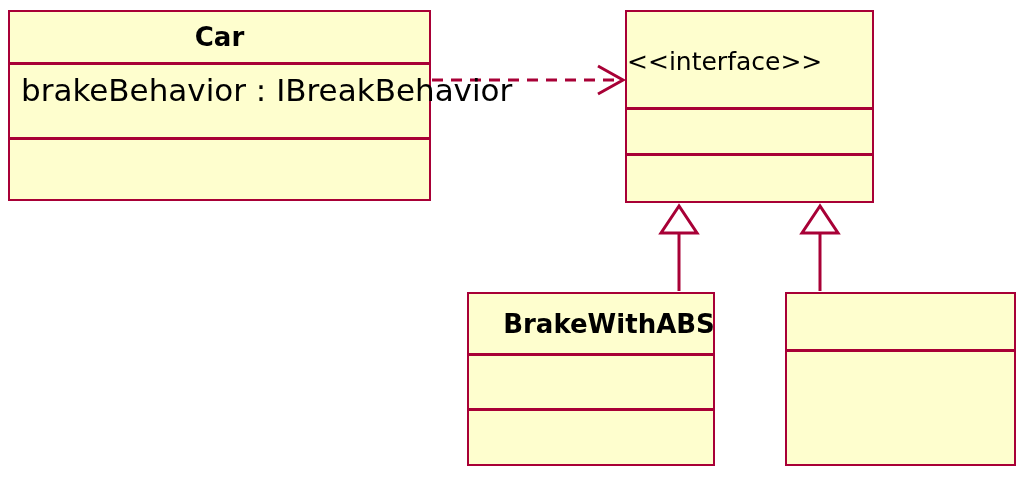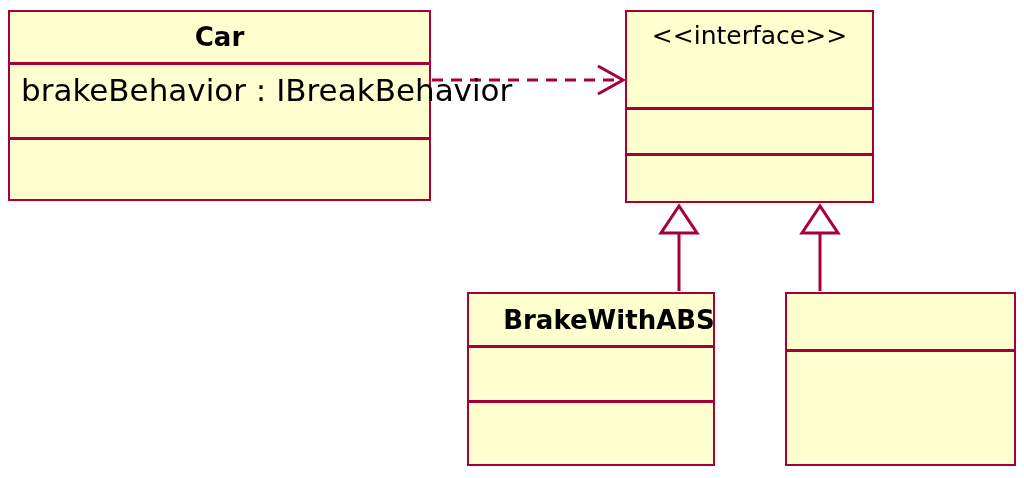--- a/index.html
+++ b/index.html
@@ -62,21 +62,21 @@
   }
   .stereotype-line {
     font-size: 25px;
     font-weight: normal;
     text-align: center;
     white-space: nowrap;
     line-height: 38px;
   }
   .header-compartment {
     display: flex;
-    flex-direction: column;
+    flex-direction: row;
     align-items: center;
     justify-content: flex-start;
     padding-top: 5px;
   }
   .header-compartment .node-title { line-height: 38px; }
   .attr-compartment {
     font-size: 31px;
     padding: 7px 0 0 11px;
     white-space: nowrap;
     overflow: visible;
@@ -117,21 +117,21 @@
 
   <div class="node" style="left:625px; top:10px; width:249px; height:193px;">
     <div class="compartment header-compartment" style="height:95px;">
       <span class="stereotype-line">&lt;&lt;interface&gt;&gt;</span>
     </div>
     <div class="compartment" style="height:46px;"></div>
     <div class="compartment grow"></div>
   </div>
 
   <div class="node" style="left:467px; top:292px; width:248px; height:174px;">
-    <div class="compartment title-compartment" style="height:51px;padding-left:36px;">
+    <div class="compartment title-compartment" style="height:59px;padding-left:36px;">
       <span class="node-title">BrakeWithABS</span>
     </div>
     <div class="compartment" style="height:55px;"></div>
     <div class="compartment grow"></div>
   </div>
 
   <div class="node" style="left:785px; top:292px; width:231px; height:174px;">
     <div class="compartment" style="height:55px;"></div>
     <div class="compartment grow"></div>
   </div>

